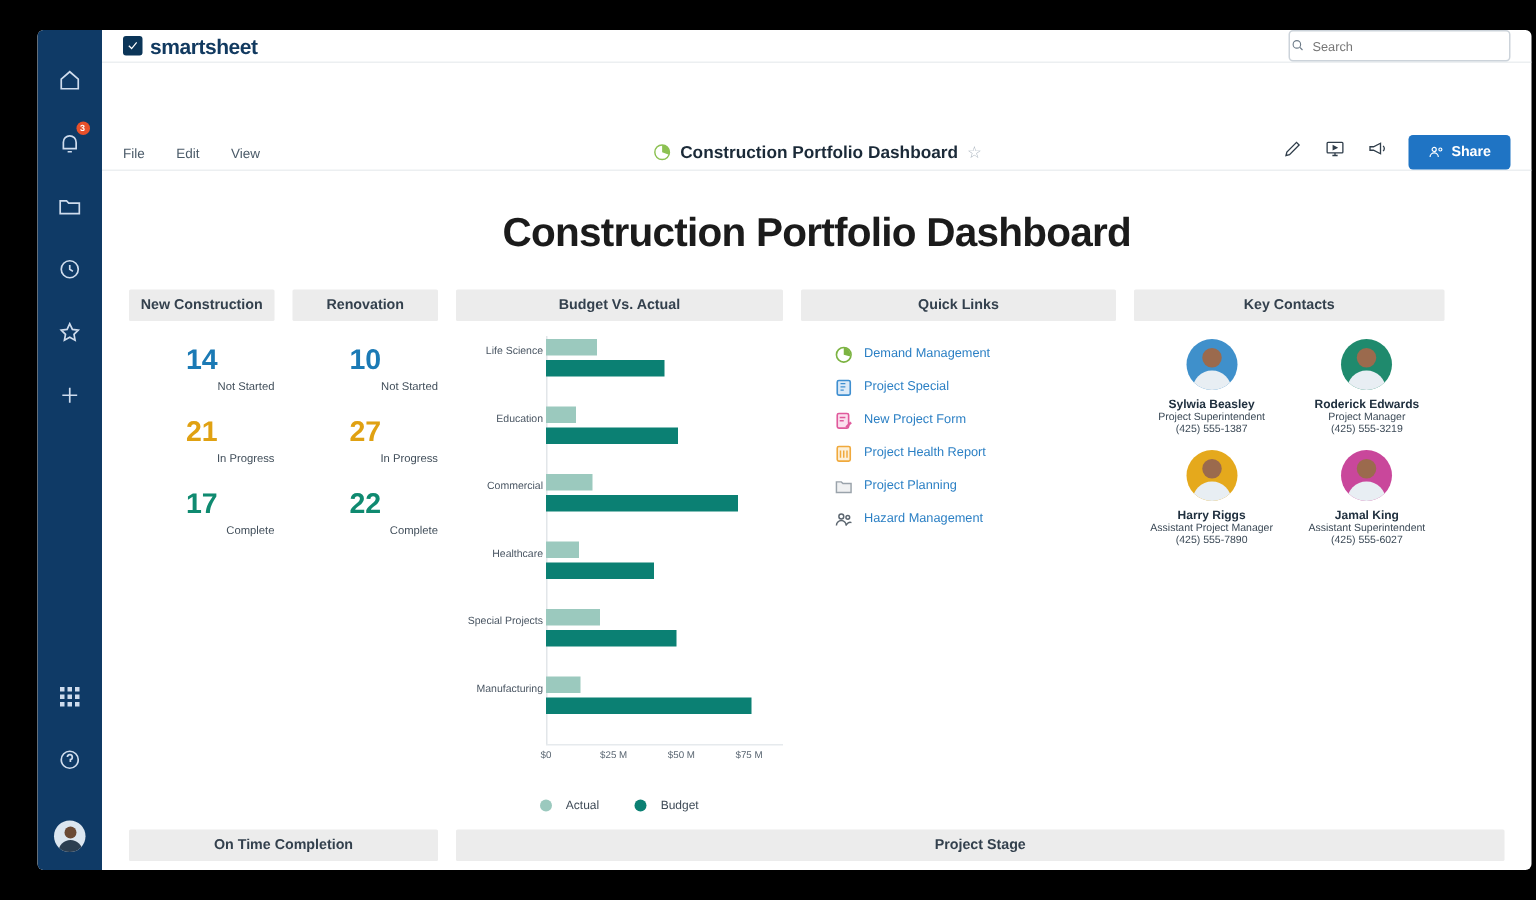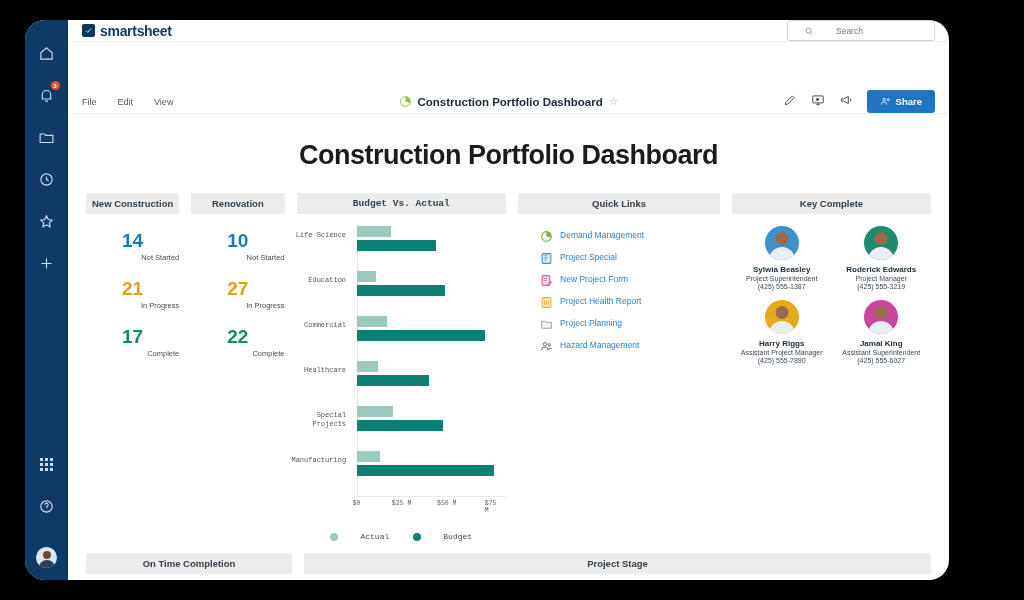--- a/index.html
+++ b/index.html
@@ -3,22 +3,22 @@
 <meta charset="utf-8">
 <style>
   * { box-sizing: border-box; margin: 0; padding: 0; }
   html, body {
     width: 1024px; height: 600px;
     background: #000; overflow: hidden;
     font-family: "Liberation Sans", sans-serif;
   }
   .window {
     position: absolute; left: 25px; top: 20px;
-    width: 924px; height: 560px;
-    background: #fff; border-radius: 20px; overflow: hidden;
+    width: 996px; height: 560px;
+    background: #fff; border-radius: 4px; overflow: hidden;
     display: flex;
   }
   
   .sidebar {
     width: 43px; background: #0f3a66; flex: none;
     display: flex; flex-direction: column; align-items: center;
     padding-top: 18px; position: relative;
   }
   .sb-icon {
     width: 30px; height: 30px; margin-bottom: 12px;
@@ -61,21 +61,21 @@
   .logo { display: flex; align-items: center; gap: 5px; }
   .logo-mark {
     width: 13px; height: 13px; background: #0b3558;
     border-radius: 2px; display: flex; align-items: center; justify-content: center;
   }
   .logo-mark svg { width: 9px; height: 9px; stroke: #fff; stroke-width: 2.2; fill: none; }
   .logo-text { font-size: 14px; font-weight: bold; color: #123a60; letter-spacing: -0.3px; }
   .search {
     margin-left: auto; width: 148px; height: 21px;
     border: 1px solid #ccd3da; border-radius: 3px;
-    display: flex; align-items: center; padding: 0 16px; gap: 22px;
+    display: flex; align-items: center; padding: 0 0; gap: 5px;
   }
   .search svg { width: 10px; height: 10px; stroke: #6d7b88; stroke-width: 1.8; fill: none; }
   .search input {
     border: none; outline: none; font-size: 8.5px; color: #6d7b88;
     font-family: "Liberation Sans", sans-serif; width: 100%; background: transparent;
   }
   .menubar {
     height: 34px; display: flex; align-items: center;
     padding: 0 14px; border-bottom: 1px solid #eceff1; position: relative; margin-top: 48px;
   }
@@ -107,35 +107,35 @@
     font-weight: bold; color: #33404d; padding: 5px 0; border-radius: 1px;
   }
   .row { display: flex; gap: 12px; align-items: flex-start; }
   
   .metric-card { width: 97px; }
   .metric { text-align: center; margin-top: 17px; }
   .metric .num { font-size: 19px; font-weight: bold; line-height: 1.05; }
   .metric .lbl { font-size: 7.5px; color: #414e5a; margin-top: 2px; text-align: right; }
   .c-blue { color: #1b7ab5; } .c-amber { color: #e0a112; } .c-green { color: #0f8a70; }
   
-  .budget-card { width: 218px; font-family: Liberation Mono, monospace; }
+  .budget-card { width: 218px; }
   .bchart { position: relative; height: 300px; margin-top: 10px; }
   .bgroup { position: absolute; left: 0; width: 100%; }
   .bgroup .cat {
     position: absolute; right: 160px; width: 60px; text-align: right;
     font-size: 7px; color: #4a5663; line-height: 1.25;
   }
   .bar { position: absolute; left: 60px; height: 11px; border-radius: 0; }
   .bar.actual { background: #9bc9be; }
   .bar.budget { background: #0b8073; }
   .axisline { position: absolute; left: 60px; top: 0; width: 1px; height: 272px; background: #e2e6e9; }
   .xaxis { position: absolute; left: 60px; right: 0; top: 272px; height: 1px; background: #e6eaed; }
   .xtick { position: absolute; top: 276px; font-size: 6.5px; color: #5a6672; transform: translateX(-50%); }
   .legend { display: flex; justify-content: center; gap: 24px; margin-top: 8px; }
-  .legend span { display: flex; align-items: center; gap: 22px; font-size: 8px; color: #3f4b57; }
+  .legend span { display: flex; align-items: center; gap: 9px; font-size: 8px; color: #3f4b57; }
   .dot { width: 8px; height: 8px; border-radius: 50%; display: block; }
   
   .ql-card { width: 210px; }
   .ql-list { margin-top: 16px; padding-left: 22px; }
   .ql-item { display: flex; gap: 7px; margin-bottom: 9px; }
   .ql-item .lk { font-size: 8.5px; color: #2a7fc4; }
   .ql-ico { width: 13px; height: 13px; flex: none; display: flex; align-items: center; justify-content: center; }
   
   .kc-card { width: 207px; }
   .kc-grid { display: flex; flex-wrap: wrap; margin-top: 12px; }
@@ -433,21 +433,21 @@
                     <circle cx="17" cy="9" r="2.3"></circle>
                     <path d="M15 19 a5 5 0 0 1 6.5-3.5"></path>
                   </svg>
                 </span>
                 <span class="lk">Hazard Management</span>
               </div>
             </div>
         </div>
 
         <div class="kc-card">
-          <div class="panel-head">Key Complete</div>
+          <div class="panel-head">Key Contacts</div>
           <div class="kc-grid" id="kc-grid">
               <div class="kc">
                 <div class="av" style="background:#3f90cb">
                   <span class="head" style="background:#9b6a4d"></span>
                   <span class="body" style="background:#e8eef3"></span>
                 </div>
                 <div class="nm">Sylwia Beasley</div>
                 <div class="rl">Project Superintendent</div>
                 <div class="ph">(425) 555-1387</div>
               </div>

